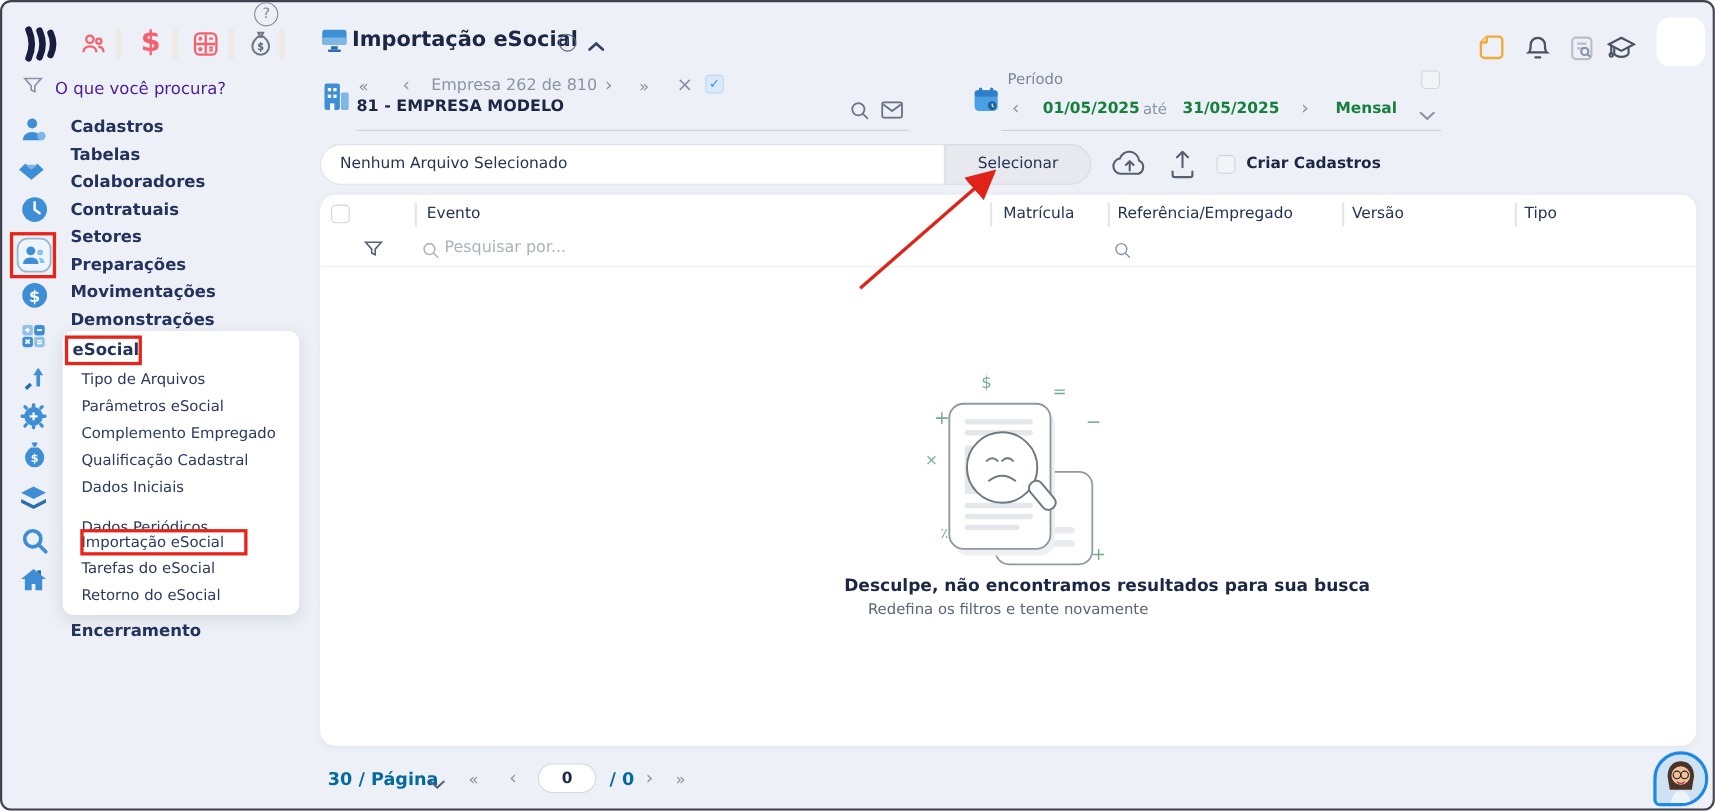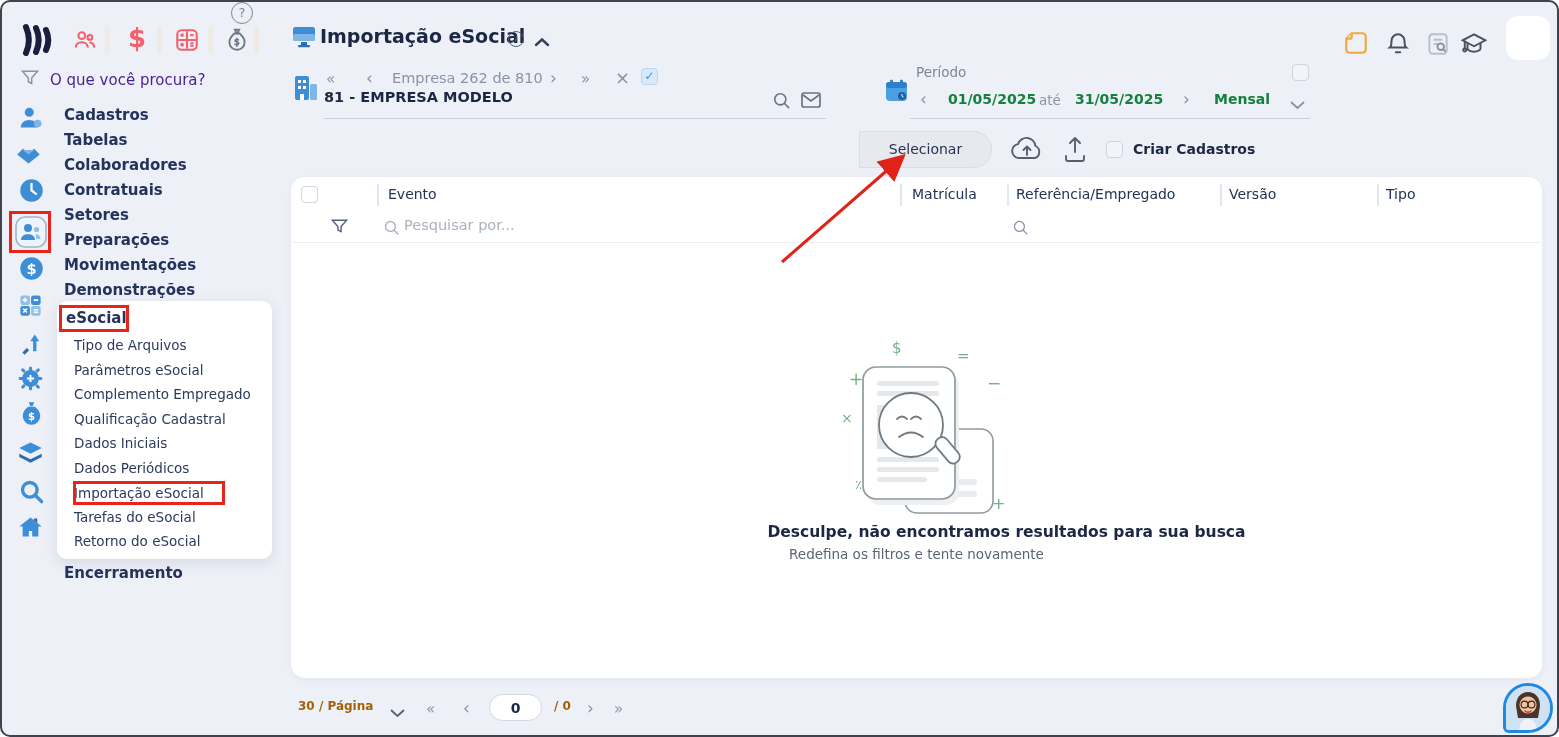--- a/index.html
+++ b/index.html
@@ -61,21 +61,21 @@
   .filter-border { position:absolute; left:290px; top:240px; width:1249px; height:1px; background:#eceef4; }
   .ghost-input { border:none; outline:none; background:transparent; font-family:inherit; }
   .search-input { position:absolute; left:402px; top:215px; width:260px; font-size:14.5px; color:#49536a; }
   .search-input::placeholder { color:#aab2bf; }
 
   .empty-title { position:absolute; left:289px; top:521px; width:1431px; text-align:center;
     font-size:15.5px; font-weight:700; color:#1c2743; }
   .empty-sub { position:absolute; left:289px; top:544px; width:1251px; text-align:center;
     font-size:13.5px; color:#5b6575; }
 
-  .pagi { position:absolute; top:697px; font-size:12px; font-weight:700; color:#a16207; }
+  .pagi { position:absolute; top:697px; font-size:16px; font-weight:700; color:#0369a1; }
   .page-pill { position:absolute; left:487px; top:692px; width:53px; height:27px; border:1px solid #d4d8e0;
     border-radius:14px; background:#fff; text-align:center; font-size:14px; font-weight:700; color:#1c2743; }
 
   .avatar-bubble { position:absolute; left:1501px; top:681px; width:50px; height:50px;
     border:3px solid #1e88e5; border-radius:50% 50% 50% 6px; background:#cfe2f3; overflow:hidden; cursor:pointer; }
 </style>
 </head>
 <body>
 
 <div class="app">
@@ -222,21 +222,21 @@
   <span class="menu-item" style="top:254px;">Movimentações</span>
   <span class="menu-item" style="top:279px;">Demonstrações</span>
 
   <div class="submenu-panel"></div>
   <span class="menu-item menu-esocial" style="top:307px;">eSocial</span>
   <span class="submenu-item" style="top:335px;">Tipo de Arquivos</span>
   <span class="submenu-item" style="top:360px;">Parâmetros eSocial</span>
   <span class="submenu-item" style="top:384px;">Complemento Empregado</span>
   <span class="submenu-item" style="top:409px;">Qualificação Cadastral</span>
   <span class="submenu-item" style="top:433px;">Dados Iniciais</span>
-  <span class="submenu-item" style="top:458px;">Dados Periódicos</span>
+  <span class="submenu-item" style="top:470px;">Dados Periódicos</span>
   <span class="submenu-item" style="top:483px;">Importação eSocial</span>
   <span class="submenu-item" style="top:507px;">Tarefas do eSocial</span>
   <span class="submenu-item" style="top:531px;">Retorno do eSocial</span>
   <span class="menu-item" style="top:562px;">Encerramento</span>
 
   <div class="abs redbox" style="left:7px;top:209px;width:42px;height:42px;"></div>
   <div class="abs redbox" style="left:57px;top:303px;width:70px;height:27px;"></div>
   <div class="abs redbox" style="left:71px;top:479px;width:152px;height:24px;"></div>
 
   <span class="abs" style="left:290px;top:24px;">
@@ -336,20 +336,21 @@
   <span class="abs chev" style="left:1181px;top:89px;">›</span>
   <span class="abs period-val" style="left:1212px;top:89px;">Mensal</span>
   <span class="abs" style="left:1288px;top:93px;">
     <svg width="15" height="9" viewBox="0 0 15 9" fill="none" stroke="#8a93a5" stroke-width="1.8" stroke-linecap="round">
         <path d="M1.5 1.5L7.5 7l6-5.5"></path>
       </svg>
   </span>
   <div class="abs divline" style="left:908px;top:116px;width:400px;"></div>
   <span class="abs checkbox" style="left:1290px;top:62px;"></span>
 
+  <div class="file-input">Nenhum Arquivo Selecionado</div>
   <div class="select-btn">Selecionar</div>
   <span class="abs" style="left:1008px;top:132px;">
     <svg width="34" height="30" viewBox="0 0 34 30" fill="none" stroke="#555f6e" stroke-width="1.9">
         <path d="M9 24a7 7 0 0 1-1-13.9A9 9 0 0 1 25.5 12 6.5 6.5 0 0 1 25 24z"></path>
         <path d="M17 21v-8M13.5 16l3.5-3.5L20.5 16" stroke-linecap="round" stroke-linejoin="round"></path>
       </svg>
   </span>
   <span class="abs" style="left:1061px;top:132px;">
     <svg width="24" height="30" viewBox="0 0 24 30" fill="none" stroke="#555f6e" stroke-width="1.9">
         <path d="M12 18V4M7 9l5-5 5 5" stroke-linecap="round" stroke-linejoin="round"></path>

